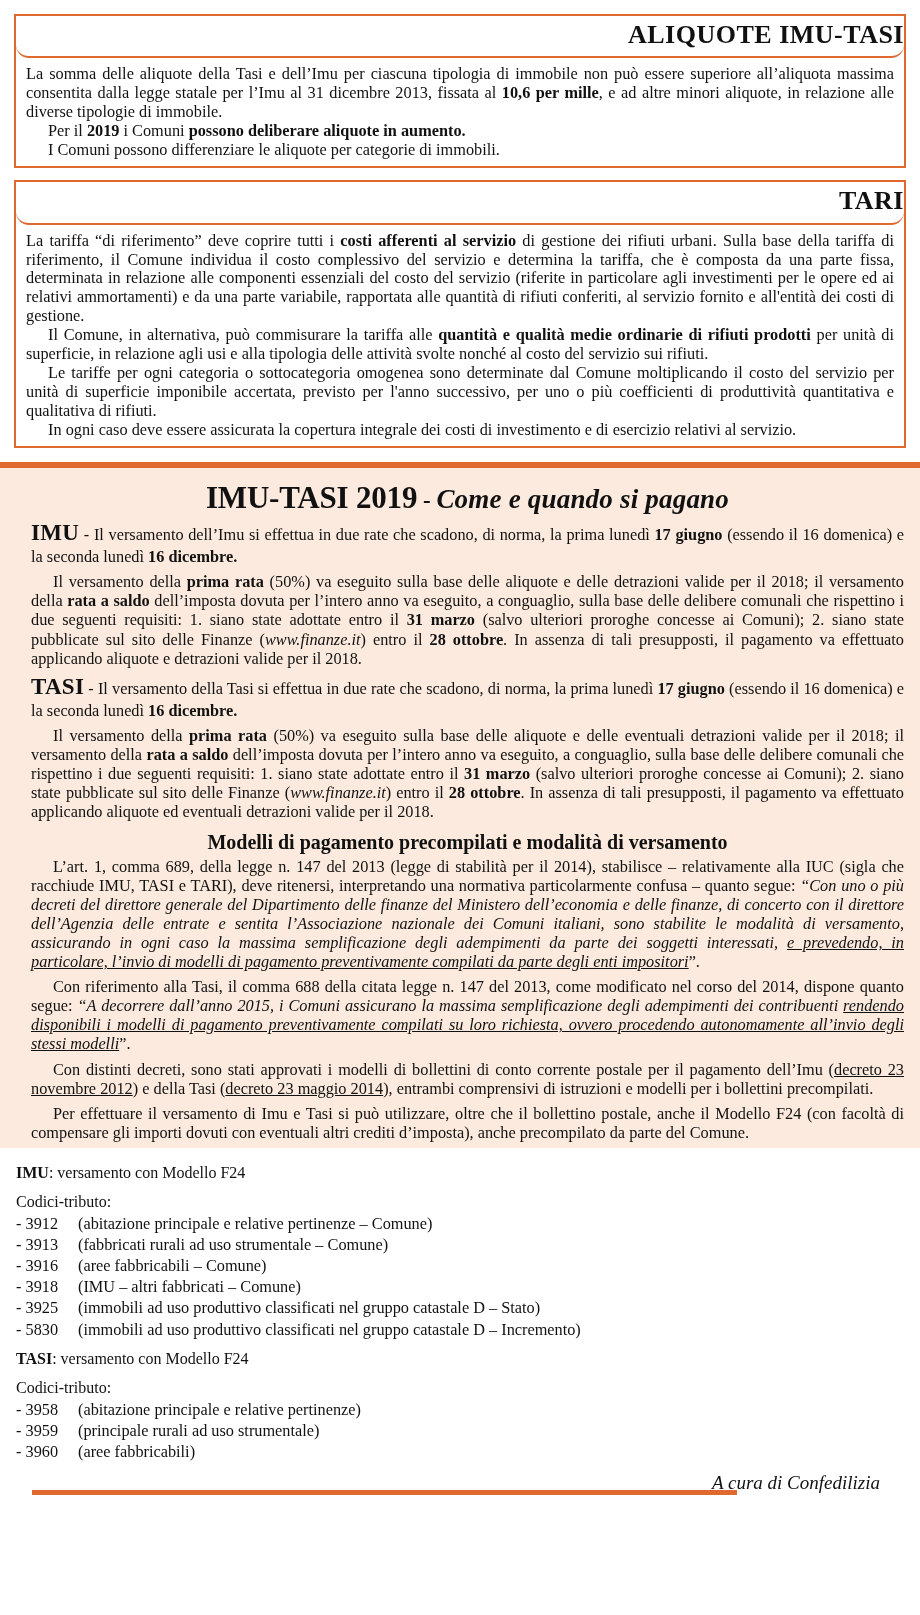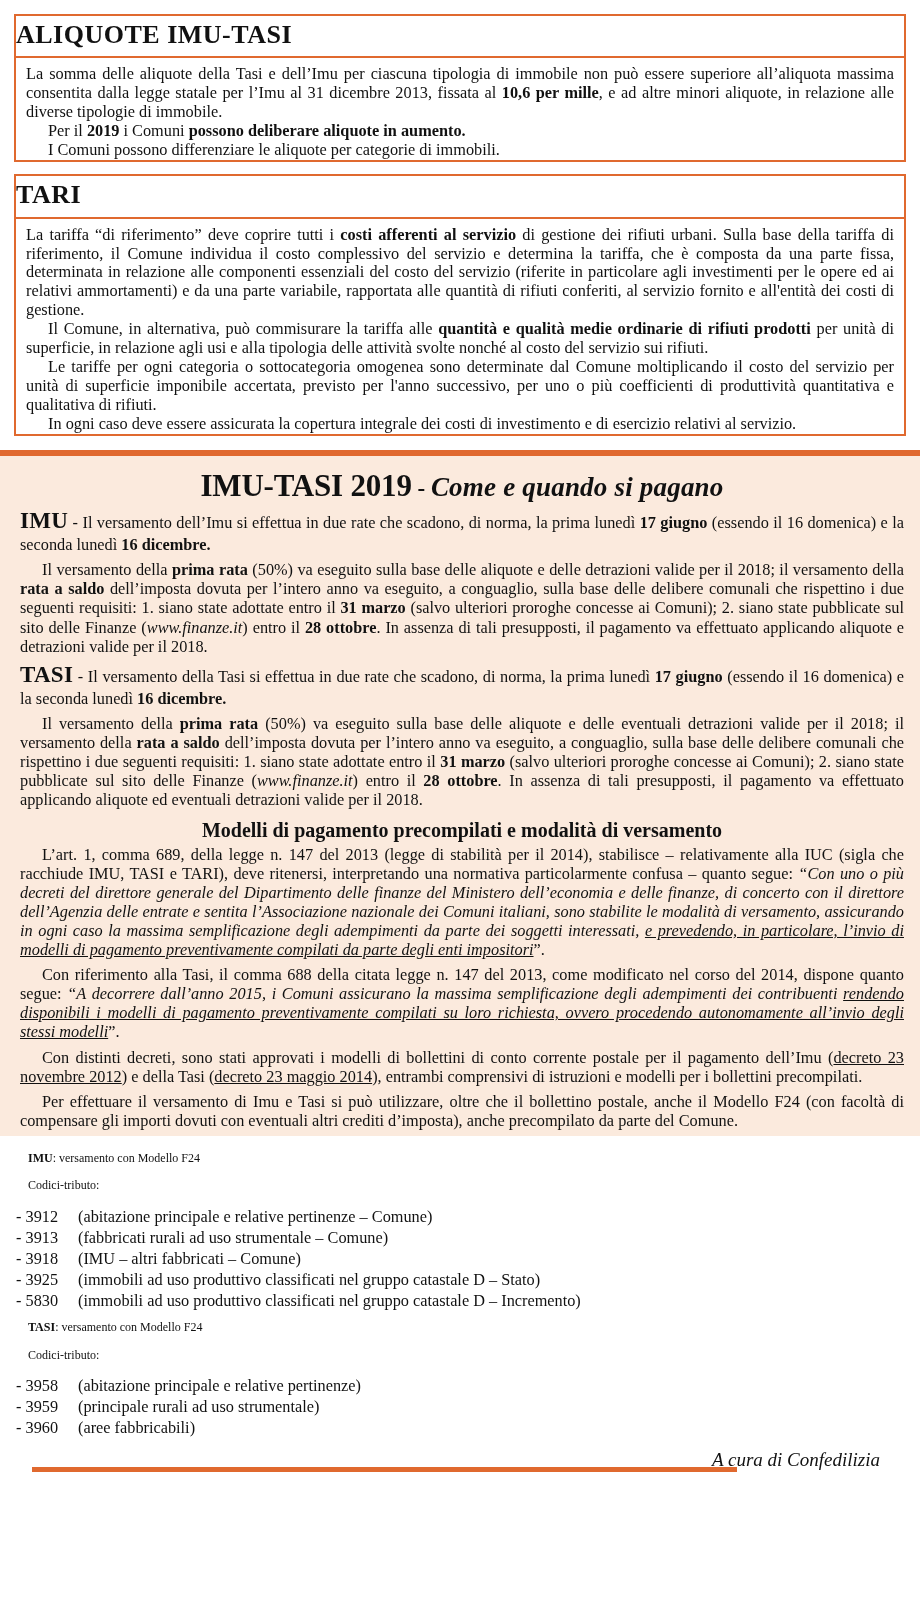--- a/index.html
+++ b/index.html
@@ -24,35 +24,36 @@
 
   
   .panel {
     border: 2px solid #e0692f;
     background: #ffffff;
     box-sizing: border-box;
   }
 
   .panel-header {
     border-bottom: 2px solid #e0692f;
-    text-align: left;
+    text-align: right;
     padding: 5px 0 8px 0;
+    border-radius: 13px;
   }
 
   .panel-title {
     font-family: "Liberation Serif", "DejaVu Serif", serif;
     font-weight: bold;
     font-size: 26px;
     letter-spacing: 0.5px;
     line-height: 1.05;
     color: #111;
   }
 
   .panel-body {
-    padding: 6px 10px 1px 10px;
+    padding: 6px 10px 7px 10px;
   }
 
   .panel-body p {
     margin: 0;
     font-size: 16.3px;
     line-height: 1.165;
     text-align: justify;
     text-justify: inter-word;
     hyphens: auto;
   }
@@ -64,21 +65,21 @@
 
   
   .panel-aliquote { margin: 14px 14px 0 14px; }
   .panel-tari     { margin: 12px 14px 0 14px; }
 
   
   .section-peach {
     margin: 14px 0 0 0;
     border-top: 6px solid #e0692f;
     background: #fbeadd;
-    padding: 10px 16px 6px 20px;
+    padding: 10px 16px 6px 31px;
     box-sizing: border-box;
   }
 
   .big-head {
     text-align: center;
     margin: 2px 0 4px 0;
     white-space: nowrap;
   }
   .big-head .hd-a {
     font-family: "Liberation Serif", "DejaVu Serif", serif;
@@ -122,22 +123,22 @@
     margin: 10px 0 3px 0;
   }
 
   
   .section-white {
     background: #ffffff;
     padding: 6px 16px 0 16px;
     box-sizing: border-box;
   }
   .line {
-    margin: 12px;
-    font-size: 12px;
+    margin: 0;
+    font-size: 16px;
     line-height: 1.28;
   }
   .line.sp { margin-top: 9px; }
   .codes { }
   .code-row {
     font-size: 16.3px;
     line-height: 1.30;
     white-space: nowrap;
   }
   .code-row .c-num {
@@ -222,20 +223,23 @@
     <div class="line sp"><b>IMU</b>: versamento con Modello F24</div>
     <div class="line sp">Codici-tributo:</div>
     <div class="codes">
       <div class="code-row">
         <span class="c-num">- 3912</span><span>(abitazione principale e relative pertinenze – Comune)</span>
       </div>
       <div class="code-row">
         <span class="c-num">- 3913</span><span>(fabbricati rurali ad uso strumentale – Comune)</span>
       </div>
       <div class="code-row">
+        <span class="c-num">- 3916</span><span>(aree fabbricabili – Comune)</span>
+      </div>
+      <div class="code-row">
         <span class="c-num">- 3918</span><span>(IMU – altri fabbricati – Comune)</span>
       </div>
       <div class="code-row">
         <span class="c-num">- 3925</span><span>(immobili ad uso produttivo classificati nel gruppo catastale D – Stato)</span>
       </div>
       <div class="code-row">
         <span class="c-num">- 5830</span><span>(immobili ad uso produttivo classificati nel gruppo catastale D – Incremento)</span>
       </div>
     </div>
 

